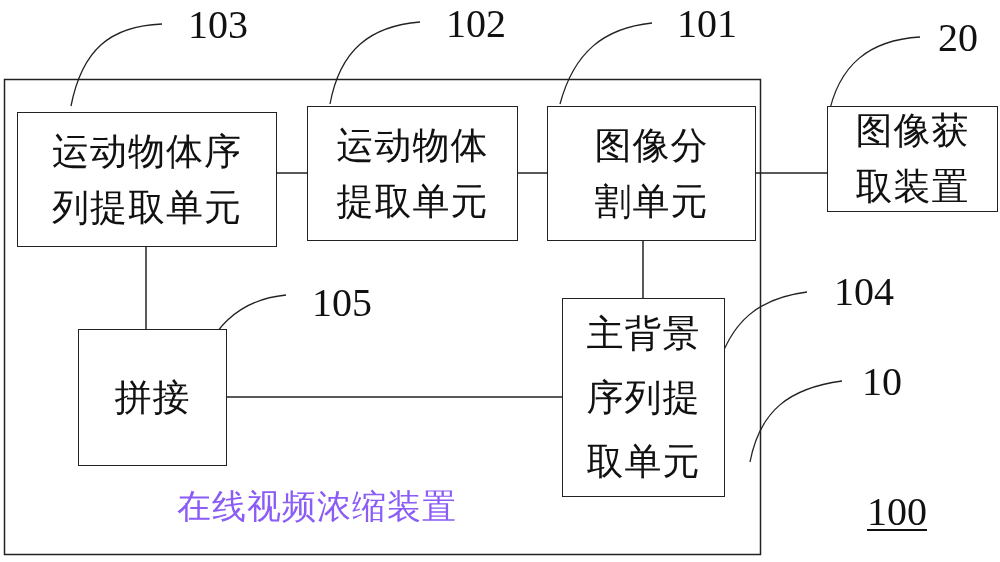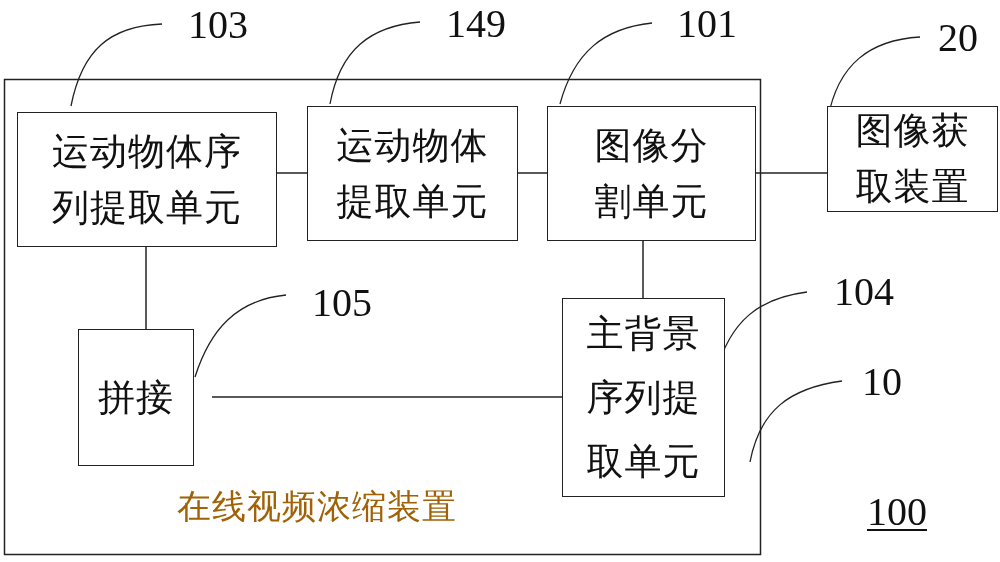--- a/index.html
+++ b/index.html
@@ -7,21 +7,21 @@
          font-family: "DejaVu Serif", "Liberation Serif", serif; color: #111; }
   svg { position: absolute; left: 0; top: 0; }
   .box { position: absolute; border: 1.5px solid #222; box-sizing: border-box; background: #fff; }
   .box-text { position: absolute; left: 0; right: 0; top: 0; bottom: 0;
               display: flex; flex-direction: column; align-items: center; justify-content: center;
               font-family: "DejaVu Serif", "Liberation Serif", serif; font-size: 37px; line-height: 56px;
               letter-spacing: 1px; color: #111; }
   .ref { position: absolute; font-family: "Liberation Serif", "DejaVu Serif", serif;
          font-size: 40px; color: #111; line-height: 1; }
   .caption { position: absolute; font-family: "DejaVu Serif", "Liberation Serif", serif;
-             font-size: 34px; color: #a16207; line-height: 1; letter-spacing: 1px; }
+             font-size: 34px; color: #8b5cf6; line-height: 1; letter-spacing: 1px; }
   .underline { text-decoration: underline; text-decoration-thickness: 2px; text-underline-offset: 4px; }
 </style>
 </head>
 <body>
 
 <svg width="1000" height="562" viewBox="0 0 1000 562">
   <rect x="4.5" y="79.5" width="756" height="475" fill="none" stroke="#222" stroke-width="1.5"></rect>
 
   <line x1="276" y1="173" x2="307" y2="173" stroke="#222" stroke-width="1.5"></line>
   <line x1="517" y1="173" x2="547" y2="173" stroke="#222" stroke-width="1.5"></line>
@@ -60,36 +60,36 @@
   </div>
 </div>
 
 <div class="box" style="left:827px;top:106px;width:171px;height:106px;">
   <div class="box-text">
     <span>图像获</span>
     <span>取装置</span>
   </div>
 </div>
 
-<div class="box" style="left:78px;top:329px;width:116px;height:137px;">
+<div class="box" style="left:78px;top:329px;width:149px;height:137px;">
   <div class="box-text">
     <span>拼接</span>
   </div>
 </div>
 
 <div class="box" style="left:562px;top:298px;width:163px;height:199px;">
   <div class="box-text" style="line-height:64px;">
     <span>主背景</span>
     <span>序列提</span>
     <span>取单元</span>
   </div>
 </div>
 
 <div class="ref" style="left:188px;top:5px;">103</div>
-<div class="ref" style="left:446px;top:4px;">149</div>
+<div class="ref" style="left:446px;top:4px;">102</div>
 <div class="ref" style="left:677px;top:4px;">101</div>
 <div class="ref" style="left:938px;top:18px;">20</div>
 <div class="ref" style="left:312px;top:276px;margin-top:7px;">105</div>
 <div class="ref" style="left:834px;top:272px;">104</div>
 <div class="ref" style="left:862px;top:362px;">10</div>
 
 <div class="caption" style="left:177px;top:489px;">在线视频浓缩装置</div>
 <div class="ref underline" style="left:867px;top:492px;text-align:right;">100</div>
 
 </body></html>

